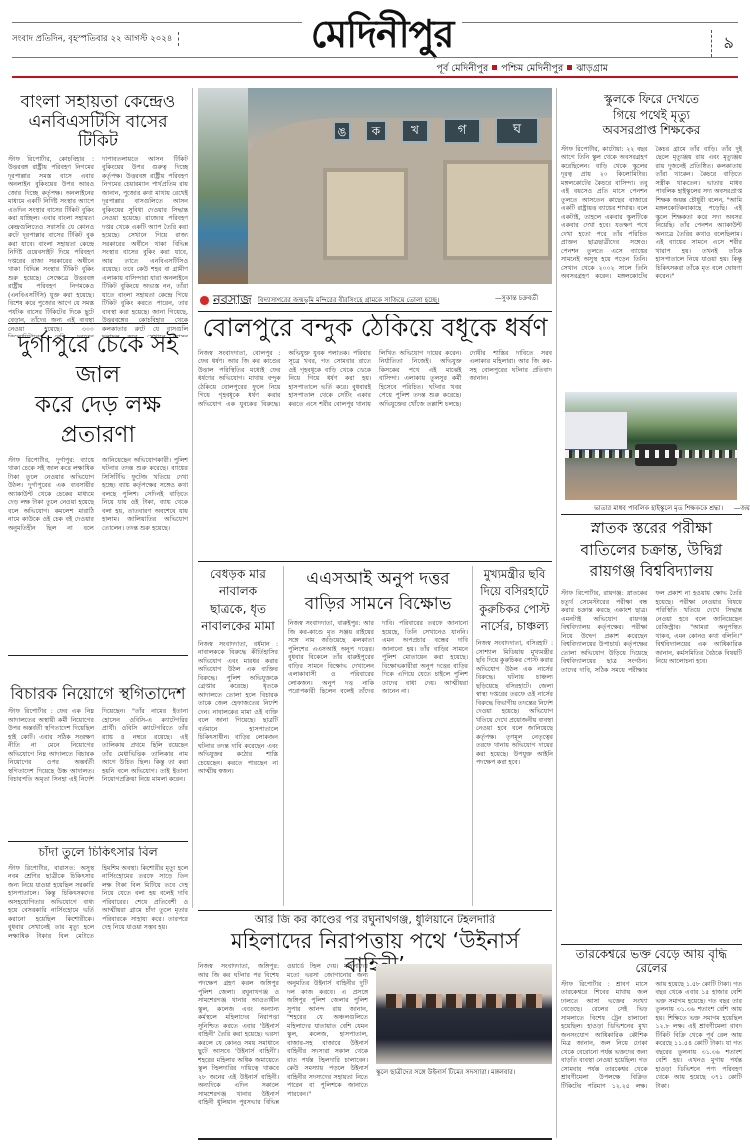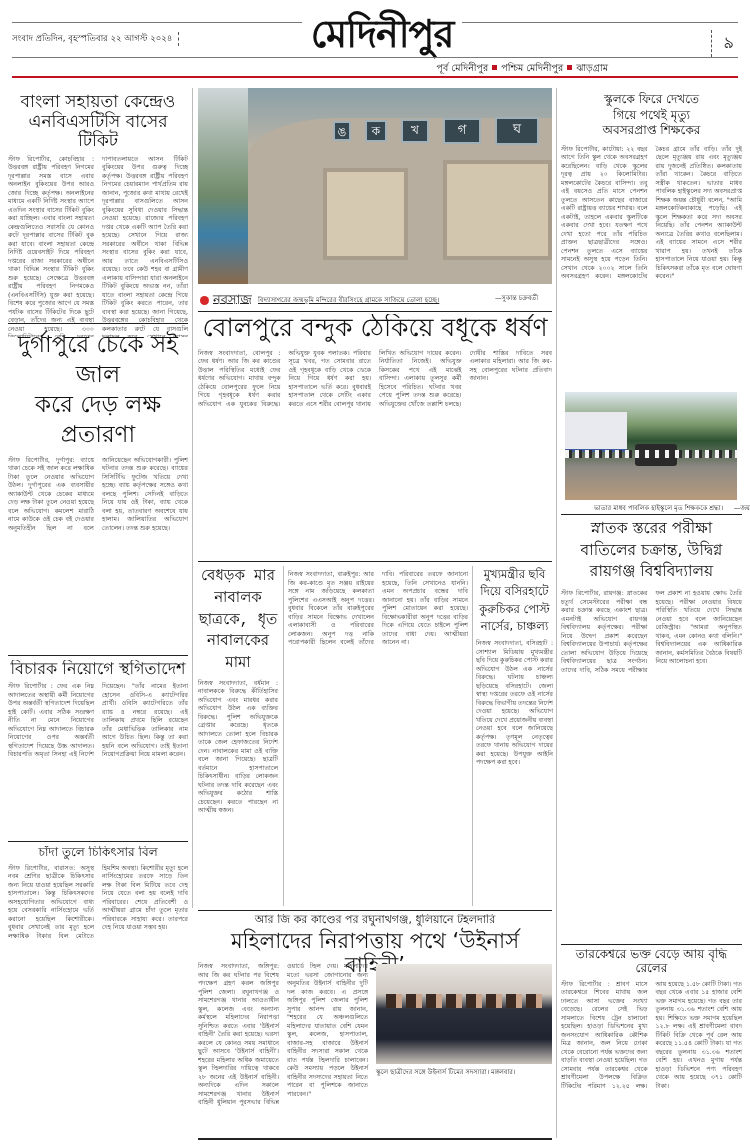--- a/index.html
+++ b/index.html
@@ -60,21 +60,21 @@
 <article class="story" style="left:8px; top:330px; width:180px; height:310px;">
   <h2 class="hl" style="font-size:23px; line-height:1.3;">
     <span>দুর্গাপুরে চেকে সই জাল</span><br>
     <span>করে দেড় লক্ষ প্রতারণা</span>
   </h2>
   <div class="body-text" style="column-count:2; margin-top:6px; height:250px;">স্টাফ রিপোর্টার, দুর্গাপুর: ব্যাঙ্কে থাকা চেকে সই জাল করে লক্ষাধিক টাকা তুলে নেওয়ার অভিযোগ উঠল। দুর্গাপুরের এক ব্যবসায়ীর অ্যাকাউন্ট থেকে চেকের মাধ্যমে দেড় লক্ষ টাকা তুলে নেওয়া হয়েছে বলে অভিযোগ। কমলেশ মারাঠি নামে কাউকে ওই চেক বই দেওয়ার অনুমতিহীন ছিল না বলে জানিয়েছেন অভিযোগকারী। পুলিশ ঘটনার তদন্ত শুরু করেছে। ব্যাঙ্কের সিসিটিভি ফুটেজ খতিয়ে দেখা হচ্ছে। ব্যাঙ্ক কর্তৃপক্ষের সঙ্গেও কথা বলছে পুলিশ। সেদিনই বাড়িতে নিয়ে যায় ওই টাকা, ব্যাঙ্ক থেকে বলা হয়, তাতবারণ অবশেষে যায় হালাম। জালিয়াতির অভিযোগ তোলেন। তদন্ত শুরু হয়েছে।</div>
 </article>
 <div class="hr" style="left:8px; top:655px; width:180px;"></div>
 
 <article class="story" style="left:8px; top:660px; width:180px; height:170px;">
-  <h2 class="hl" style="font-size:16px;">বিচারক নিয়োগে স্থগিতাদেশ</h2>
+  <h2 class="hl" style="font-size:16px;margin-top:25px;">বিচারক নিয়োগে স্থগিতাদেশ</h2>
   <div class="body-text" style="column-count:2; margin-top:4px; height:140px;">স্টাফ রিপোর্টার : ফের এক নিম্ন আদালতের অস্থায়ী কর্মী নিয়োগের উপর অন্তর্বর্তী স্থগিতাদেশ দিয়েছিল হাই কোর্ট। এবার সঠিক সংরক্ষণ নীতি না মেনে নিয়োগের অভিযোগে নিম্ন আদালতে বিচারক নিয়োগের ওপর অন্তর্বর্তী স্থগিতাদেশ দিয়েছে উচ্চ আদালত। বিচারপতি অমৃতা সিনহা এই নির্দেশ দিয়েছেন। "তাঁর নামের ইতানা হোসেন ওবিসি-এ ক্যাটেগরির প্রার্থী। ওবিসি ক্যাটেগরিতে তাঁর র‍্যাঙ্ক ৪ নম্বরে রয়েছে। এই তালিকায় প্রথমে ছিলি রয়েছেন তাঁর মেধাভিত্তিক তালিকার নাম আগে উচিত ছিল। কিন্তু তা করা হয়নি বলে অভিযোগ। তাই ইতানা নিয়োগপ্রক্রিয়া নিয়ে মামলা করেন।</div>
 </article>
 <div class="hr" style="left:8px; top:841px; width:180px;"></div>
 
 <article class="story" style="left:8px; top:846px; width:180px; height:295px;">
   <h2 class="hl" style="font-size:12px;">চাঁদা তুলে চিকিৎসার বিল</h2>
   <div class="body-text" style="column-count:2; margin-top:4px; height:270px;">স্টাফ রিপোর্টার, বারাসত: অসুস্থ নবম শ্রেণির ছাত্রীকে চিকিৎসার জন্য নিয়ে যাওয়া হয়েছিল সরকারি হাসপাতালে। কিন্তু চিকিৎসকদের অসহযোগিতার অভিযোগে বাধ্য হয়ে বেসরকারি নার্সিংহোমে ভর্তি করানো হয়েছিল কিশোরীকে। বুধবার সেখানেই তার মৃত্যু হলে লক্ষাধিক টাকার বিল মেটাতে হিমশিম অবস্থা। কিশোরীর মৃত্যু হলে নার্সিংহোমের তরফে সাড়ে তিন লক্ষ টাকা বিল মিটিয়ে তবে দেহ নিয়ে যেতে বলা হয় বলেই দাবি পরিবারের। শেষে প্রতিবেশী ও আত্মীয়রা গ্রামে চাঁদা তুলে মৃতার পরিবারকে সাহায্য করে। তারপরে দেহ নিয়ে যাওয়া সম্ভব হয়।</div>
 </article>
 
 <figure class="photo" style="left:198px; top:88px; width:354px; height:196px; background:linear-gradient(180deg,#8aa0a8 0%,#b9b3a6 30%,#a79f90 60%,#8f887b 100%);">
@@ -96,31 +96,35 @@
 </div>
 <div class="hr" style="left:198px; top:311px; width:354px;"></div>
 
 <article class="story" style="left:198px; top:314px; width:354px; height:218px;">
   <h1 class="hl" style="font-size:25px;">বোলপুরে বন্দুক ঠেকিয়ে বধূকে ধর্ষণ</h1>
   <div class="body-text" style="column-count:4; margin-top:6px; height:180px;">নিজস্ব সংবাদদাতা, বোলপুর : ফের ধর্ষণ। আর জি কর কাণ্ডের উত্তাল পরিস্থিতির মধ্যেই ফের ধর্ষণের অভিযোগ। মাথায় বন্দুক ঠেকিয়ে বোলপুরের ফুলে নিয়ে গিয়ে গৃহবধূকে ধর্ষণ করার অভিযোগ এক যুবকের বিরুদ্ধে। অভিযুক্ত যুবক পলাতক। পরিবার সূত্রে খবর, গত সোমবার রাতে ওই গৃহবধূকে বাড়ি থেকে ডেকে নিয়ে গিয়ে ধর্ষণ করা হয়। হাসপাতালে ভর্তি করে। বুধবারই হাসপাতাল থেকে সেটিং একার করতে এসে শরীর বোলপুর থানায় লিখিত অভিযোগ দায়ের করেন। নির্যাতিতা নিজেই। অভিযুক্ত কিসকের পথে এই মাঝেই বাসিন্দা। এলাকায় তুলসুর কর্মী হিসেবে পরিচিত। ঘটনার খবর পেয়ে পুলিশ তদন্ত শুরু করেছে। অভিযুক্তের খোঁজে তল্লাশি চলছে। দোষীর শাস্তির দাবিতে সরব এলাকার মহিলারা। আর জি কর-সহ বোলপুরের ঘটনার প্রতিবাদ জানান।</div>
 </article>
 <div class="hr" style="left:198px; top:561px; width:354px;"></div>
 
 <article class="story" style="left:198px; top:566px; width:80px; height:340px;">
-  <h2 class="hl" style="font-size:15px; line-height:1.45;font-family:Liberation Mono, monospace;">
+  <h2 class="hl" style="font-size:12px; line-height:1.45;">
     <span>বেধড়ক মার</span><br>
     <span>নাবালক</span><br>
     <span>ছাত্রকে, ধৃত</span><br>
     <span>নাবালকের মামা</span>
   </h2>
   <div class="body-text" style="margin-top:4px; height:260px;">নিজস্ব সংবাদদাতা, বর্ধমান : নাবালককে বিরুদ্ধে কীর্তিহাসির অভিযোগ এবং মারধর করার অভিযোগ উঠল এক ব্যক্তির বিরুদ্ধে। পুলিশ অভিযুক্তকে গ্রেপ্তার করেছে। ধৃতকে আদালতে তোলা হলে বিচারক তাকে জেল হেফাজতের নির্দেশ দেন। নাবালকের মামা ওই ব্যক্তি বলে জানা গিয়েছে। ছাত্রটি বর্তমানে হাসপাতালে চিকিৎসাধীন। বাড়ির লোকজন ঘটনার তদন্ত দাবি করেছেন এবং অভিযুক্তর কঠোর শাস্তি চেয়েছেন। করতে পারছেন না আত্মীয় স্বজন।</div>
 </article>
 <div class="col-rule" style="left:283px; top:566px; height:340px;"></div>
 
 <article class="story" style="left:288px; top:566px; width:180px; height:340px;">
+  <h2 class="hl" style="font-size:17px; line-height:1.45;">
+    <span>এএসআই অনুপ দত্তর</span><br>
+    <span>বাড়ির সামনে বিক্ষোভ</span>
+  </h2>
   <div class="body-text" style="column-count:2; margin-top:4px; height:285px;">নিজস্ব সংবাদদাতা, বারুইপুর: আর জি কর-কাণ্ডে মৃত সঞ্জয় রাইয়ের সঙ্গে নাম জড়িয়েছে কলকাতা পুলিশের এএসআই অনুপ দত্তের। বুধবার বিকেলে তাঁর বারুইপুরের বাড়ির সামনে বিক্ষোভ দেখালেন এলাকাবাসী ও পরিবারের লোকজন। অনুপ দত্ত নাকি পরোপকারী ছিলেন বলেই তাঁদের দাবি। পরিবারের তরফে জানানো হয়েছে, তিনি সেখানেও যাননি। এমন অপপ্রচার বন্ধের দাবি জানানো হয়। তাঁর বাড়ির সামনে পুলিশ মোতায়েন করা হয়েছে। বিক্ষোভকারীরা অনুপ দত্তের বাড়ির দিকে এগিয়ে যেতে চাইলে পুলিশ তাদের বাধা দেয়। আত্মীয়রা জানেন না।</div>
 </article>
 <div class="col-rule" style="left:472px; top:566px; height:340px;"></div>
 
 <article class="story" style="left:476px; top:566px; width:77px; height:340px;">
   <h2 class="hl" style="font-size:11.5px; line-height:1.5;">
     <span>মুখ্যমন্ত্রীর ছবি</span><br>
     <span>দিয়ে বসিরহাটে</span><br>
     <span>কুরুচিকর পোস্ট</span><br>
     <span>নার্সের, চাঞ্চল্য</span>

